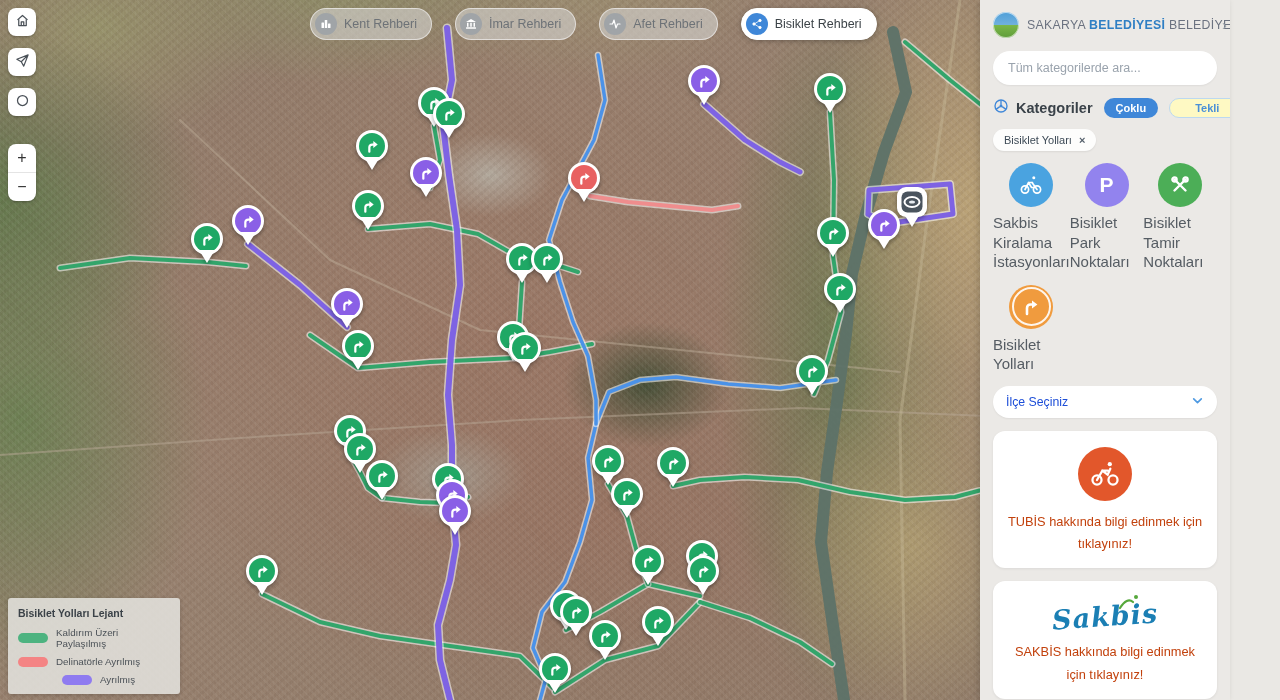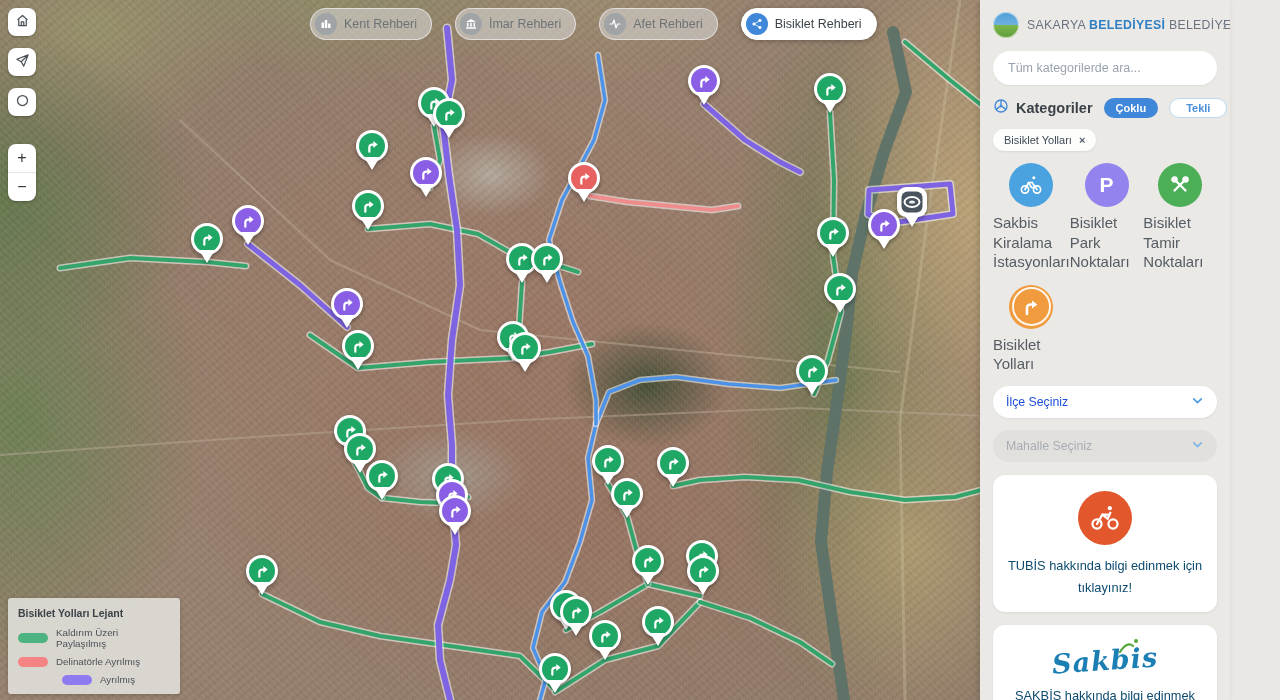--- a/index.html
+++ b/index.html
@@ -86,21 +86,21 @@
   .search-wrap{margin-top:13px;}
   .search-input{width:100%;height:34px;border-radius:18px;border:none;outline:none;background:#fff;
     padding:0 15px;font-size:12.5px;color:#3f4a55;box-sizing:border-box;
     box-shadow:0 1px 2px rgba(0,0,0,.06);font-family:"Liberation Sans",sans-serif;}
   .search-input::placeholder{color:#9aa3ad;}
   .cats-head{display:flex;align-items:center;gap:7px;margin-top:13px;}
   .cats-head svg{width:16px;height:16px;flex:none;}
   .cats-title{font-size:14.5px;font-weight:bold;color:#3a4249;}
   .mode-pill{font-size:11px;font-weight:bold;border-radius:12px;padding:4px 12px;cursor:pointer;margin-left:4px;}
   .mode-pill.on{background:#3f87d8;color:#fff;}
-  .mode-pill.off{background:#ffffff;color:#4a90d8;border:1px solid #bcd9f0;padding:3px 16px;}
+  .mode-pill.off{background:#fef9c3;color:#4a90d8;border:1px solid #bcd9f0;padding:3px 25px;}
   .tag{display:inline-flex;align-items:center;gap:7px;margin-top:11px;background:#fdfdfc;
     border-radius:14px;padding:5px 11px;font-size:11px;color:#3d4a56;box-shadow:0 1px 2px rgba(0,0,0,.08);cursor:pointer;}
   .tag .x{color:#55606b;font-size:11px;font-weight:bold;}
   .cat-grid{display:grid;grid-template-columns:repeat(3,1fr);row-gap:13px;margin-top:12px;}
   .cat{display:flex;flex-direction:column;align-items:center;gap:6px;cursor:pointer;}
   .cat-circle{width:44px;height:44px;border-radius:50%;display:flex;align-items:center;justify-content:center;position:relative;}
   .cat-circle svg{width:24px;height:24px;}
   .cat-circle .pletter{color:#fff;font-size:21px;font-weight:bold;}
   .cat.ring .cat-circle::after{content:'';position:absolute;inset:2.5px;border:2px solid rgba(255,255,255,.9);border-radius:50%;}
   .cat-label{font-size:15px;color:#555c63;line-height:1.3;}
@@ -109,21 +109,21 @@
   .filters-title{font-size:14px;color:#3a4249;font-weight:bold;}
   .dd{height:32px;border-radius:16px;display:flex;align-items:center;justify-content:space-between;
     padding:0 13px;font-size:12.3px;margin-top:12px;cursor:pointer;box-sizing:border-box;}
   .dd.enabled{background:#fff;color:#1d4ed8;box-shadow:0 1px 2px rgba(0,0,0,.06);}
   .dd.disabled{background:#e2e0dd;color:#a8adb3;}
   .dd svg{width:13px;height:13px;flex:none;}
   .card{background:#fff;border-radius:12px;margin-top:13px;padding:14px 12px 13px;text-align:center;
     box-shadow:0 1px 3px rgba(0,0,0,.07);cursor:pointer;}
   .card-ic{width:54px;height:54px;border-radius:50%;margin:2px auto 10px;display:flex;align-items:center;justify-content:center;}
   .card-ic svg{width:32px;height:32px;}
-  .card-text{font-size:12.8px;color:#0c4a6e;line-height:1.75;max-width:205px;margin:0 auto;}
+  .card-text{font-size:12.8px;color:#c2410c;line-height:1.75;max-width:205px;margin:0 auto;}
   .sakbis-logo{position:relative;height:42px;display:flex;align-items:center;justify-content:center;margin-bottom:4px;}
   .sakbis-word{font-family:"DejaVu Serif",serif;font-style:italic;font-weight:bold;font-size:27px;
     color:#1b7fb4;transform:rotate(-4deg);letter-spacing:1px;}
   .sakbis-rider{position:absolute;top:-2px;right:62px;}
 </style>
 </head>
 <body>
 
 <div class="stage">
 
@@ -727,28 +727,20 @@
 
 
     <div class="dd enabled">
       <span>İlçe Seçiniz</span>
       <span>
         <svg viewBox="0 0 24 24" fill="none" stroke="#4f9ae2" stroke-width="3" stroke-linecap="round" stroke-linejoin="round">
             <path d="M5 9 L12 16 L19 9"></path>
           </svg>
       </span>
     </div>
-    <div class="dd disabled">
-      <span>Mahalle Seçiniz</span>
-      <span>
-        <svg viewBox="0 0 24 24" fill="none" stroke="#7fb5e8" stroke-width="3" stroke-linecap="round" stroke-linejoin="round">
-            <path d="M5 9 L12 16 L19 9"></path>
-          </svg>
-      </span>
-    </div>
 
     <div class="card">
       <span class="card-ic" style="background: rgb(226, 87, 43);">
         <svg viewBox="0 0 24 24" fill="none" stroke="#fff" stroke-width="1.7" stroke-linecap="round">
             <circle cx="6" cy="16.5" r="3.4"></circle>
             <circle cx="18" cy="16.5" r="3.4"></circle>
             <path d="M6 16.5 L10 9.5 L14 12.5 L16 8 M10 9.5 H14"></path>
             <circle cx="15.6" cy="4.6" r="1.6" fill="#fff" stroke="none"></circle>
           </svg>
       </span>

